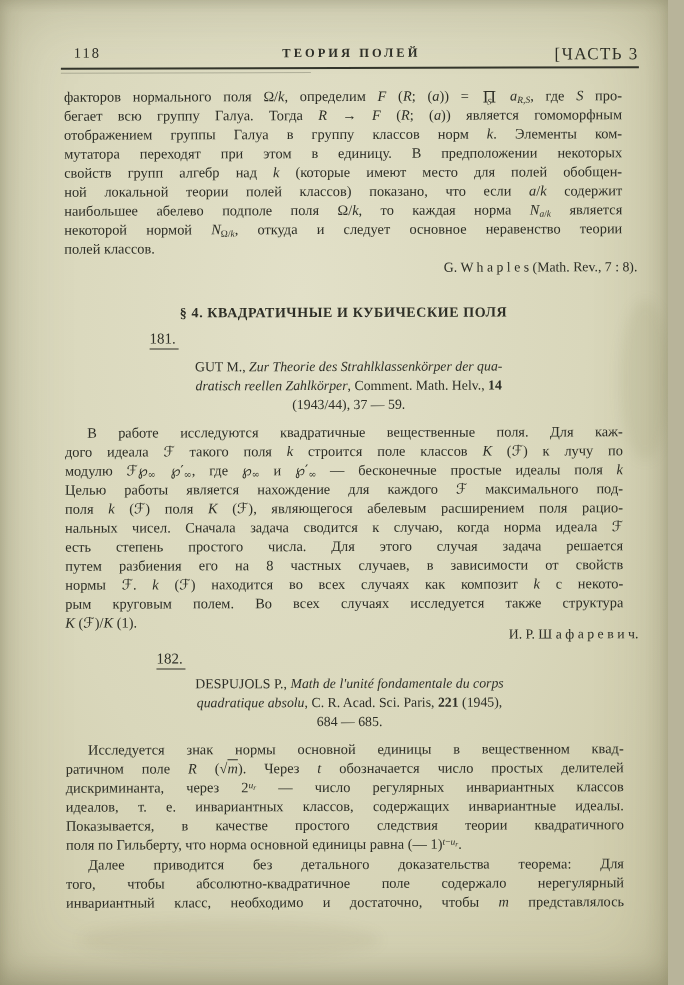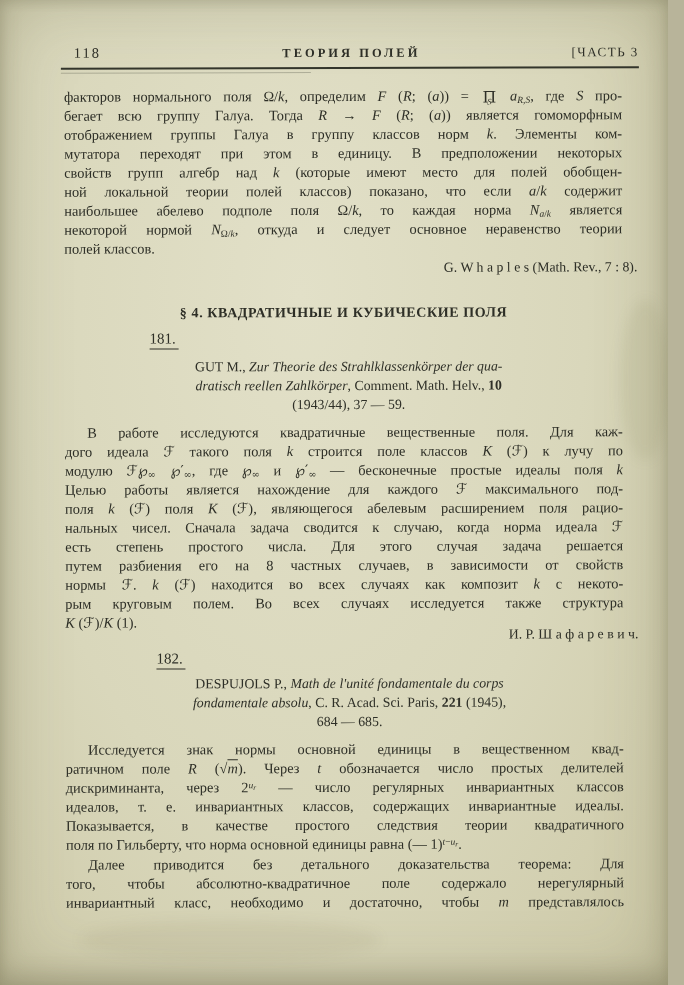--- a/index.html
+++ b/index.html
@@ -7,21 +7,21 @@
     position:relative;width:668px;height:985px;overflow:hidden;
     background:radial-gradient(ellipse at 45% 30%, #e2e0c8 0%, #d9d7bb 55%, #ccc8a6 100%);
     box-shadow:inset 0 0 70px rgba(95,90,58,0.28), inset 0 -10px 22px rgba(75,70,42,0.22), inset 0 4px 10px rgba(75,70,42,0.12);
     font-family:"Liberation Serif", serif;
     color:#2e2f27;
   }
   .tilt{position:absolute;inset:0;transform:rotate(-0.15deg);}
   .header{position:absolute;top:44px;left:65px;width:575px;height:20px;}
   .pnum{position:absolute;left:10px;top:0;font-size:14.5px;letter-spacing:2px;}
   .rtitle{position:absolute;left:0;right:0;top:2px;text-align:center;font-size:12.5px;font-weight:bold;letter-spacing:3px;}
-  .part{position:absolute;right:0;top:1px;font-size:13px;letter-spacing:1.5px;}
+  .part{position:absolute;right:0;top:1px;font-size:17px;letter-spacing:1.5px;}
   .rule{position:absolute;top:67px;left:62px;width:578px;height:2px;background:#33352b;}
   .rule2{position:absolute;top:72px;left:62px;width:250px;height:1px;background:rgba(55,57,45,0.28);}
   .para,.cit{position:absolute;left:65px;width:558px;font-size:14.4px;}
   .tline{height:19px;line-height:19px;text-align:justify;text-align-last:justify;white-space:normal;}
   .para > .tline:first-child{text-indent:1.55em;}
   .para.noindent > .tline:first-child{text-indent:0;}
   .para > .tline:last-child{text-align-last:left;}
   .para.cont > .tline:last-child{text-align-last:justify;}
   .cit{left:148px;width:402px;font-size:13.8px;}
   .cit .tline{text-align:center;text-align-last:center;}
@@ -75,21 +75,21 @@
     <div class="attr" style="top:260px">G. W h a p l e s (Math. Rev., 7 : 8).</div>
 
     <div class="heading" style="top:305px">§ 4. КВАДРАТИЧНЫЕ И КУБИЧЕСКИЕ ПОЛЯ</div>
 
     <div class="num" style="top:330px;left:150px">
       <span class="numtext">181.</span>
     </div>
 
     <div class="cit" style="top:357px">
         <div class="tline">GUT М., <i>Zur Theorie des Strahlklassenkörper der qua-</i></div>
-        <div class="tline"><i>dratisch reellen Zahlkörper</i>, Comment. Math. Helv., <b>10</b></div>
+        <div class="tline"><i>dratisch reellen Zahlkörper</i>, Comment. Math. Helv., <b>14</b></div>
         <div class="tline">(1943/44), 37 — 59.</div>
       </div>
 
     <div class="para" style="top:423px">
         <div class="tline">В работе исследуются квадратичные вещественные поля. Для каж-</div>
         <div class="tline">дого идеала <span class="fr">ℱ</span> такого поля <i>k</i> строится поле классов <i>K</i> (<span class="fr">ℱ</span>) к лучу по</div>
         <div class="tline">модулю <span class="fr">ℱ℘<sub>∞</sub> ℘′<sub>∞</sub></span>, где <span class="fr">℘<sub>∞</sub></span> и <span class="fr">℘′<sub>∞</sub></span> — бесконечные простые идеалы поля <i>k</i></div>
         <div class="tline">Целью работы является нахождение для каждого <span class="fr">ℱ</span> максимального под-</div>
         <div class="tline">поля <i>k</i> (<span class="fr">ℱ</span>) поля <i>K</i> (<span class="fr">ℱ</span>), являющегося абелевым расширением поля рацио-</div>
         <div class="tline">нальных чисел. Сначала задача сводится к случаю, когда норма идеала <span class="fr">ℱ</span></div>
@@ -101,21 +101,21 @@
       </div>
 
     <div class="attr" style="top:627px">И. Р. Ш а ф а р е в и ч.</div>
 
     <div class="num" style="top:650px;left:156px">
       <span class="numtext">182.</span>
     </div>
 
     <div class="cit" style="top:674px">
         <div class="tline">DESPUJOLS P., <i>Math de l'unité fondamentale du corps</i></div>
-        <div class="tline"><i>fondamentale absolu</i>, C. R. Acad. Sci. Paris, <b>221</b> (1945),</div>
+        <div class="tline"><i>quadratique absolu</i>, C. R. Acad. Sci. Paris, <b>221</b> (1945),</div>
         <div class="tline">684 — 685.</div>
       </div>
 
     <div class="para" style="top:740px">
         <div class="tline">Исследуется знак нормы основной единицы в вещественном квад-</div>
         <div class="tline">ратичном поле <i>R</i> (√<span class="ov"><i>m</i></span>). Через <i>t</i> обозначается число простых делителей</div>
         <div class="tline">дискриминанта, через 2<sup><i>u</i><sub><i>r</i></sub></sup> — число регулярных инвариантных классов</div>
         <div class="tline">идеалов, т. е. инвариантных классов, содержащих инвариантные идеалы.</div>
         <div class="tline">Показывается, в качестве простого следствия теории квадратичного</div>
         <div class="tline">поля по Гильберту, что норма основной единицы равна (— 1)<sup><i>t</i>−<i>u</i><sub><i>r</i></sub></sup>.</div>

